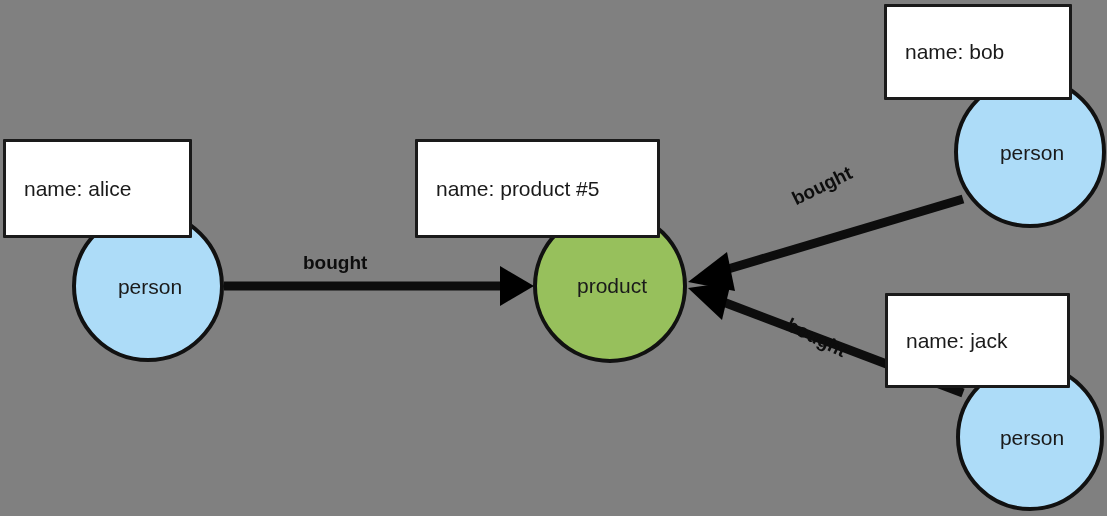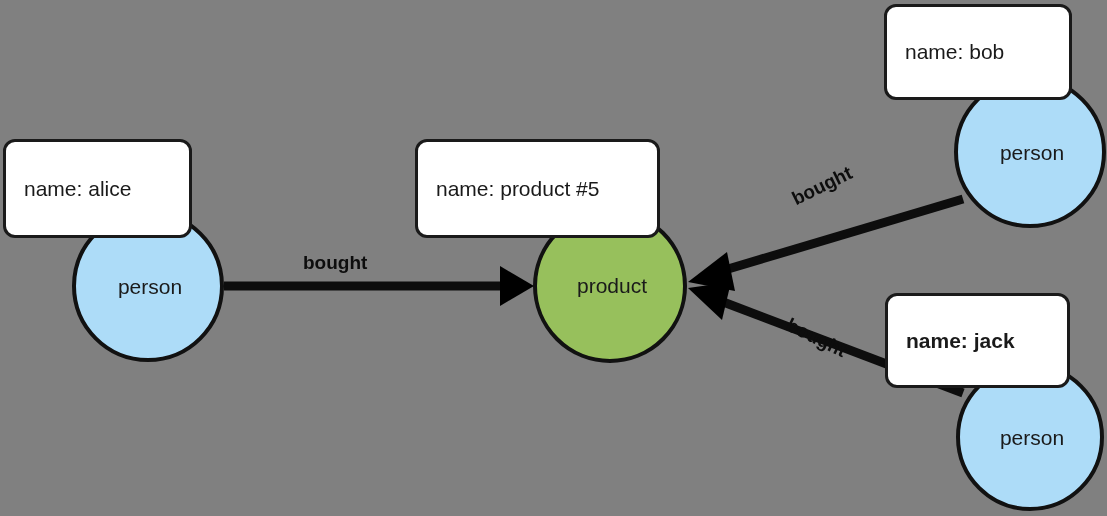--- a/index.html
+++ b/index.html
@@ -27,21 +27,21 @@
   }
   .node-circle-text {
     font-family: "Liberation Sans", sans-serif;
     font-size: 21px;
     fill: #1a1a1a;
   }
   .tooltip-box {
     position: absolute;
     background: #ffffff;
     border: 3px solid #1a1a1a;
-    border-radius: 12px;
+    border-radius: 1px;
     box-sizing: border-box;
     display: flex;
     align-items: center;
     padding-left: 18px;
     font-size: 21px;
     color: #1a1a1a;
     white-space: nowrap;
     font-family: "Liberation Sans", sans-serif;
   }
   .edge-label {
@@ -108,21 +108,21 @@
   </div>
 
   <div class="tooltip-box" style="left:415px; top:139px; width:245px; height:99px;align-items:center;">
     <span>name: product #5</span>
   </div>
 
   <div class="tooltip-box" style="left:884px; top:4px; width:188px; height:96px;">
     <span>name: bob</span>
   </div>
 
-  <div class="tooltip-box" style="left:885px; top:293px; width:185px; height:95px;font-weight:bold;">
+  <div class="tooltip-box" style="left:885px; top:293px; width:185px; height:95px;">
     <span>name: jack</span>
   </div>
 
   <div class="edge-label" style="left:303px; top:252px; transform: rotate(0deg);">bought</div>
 
   <div class="edge-label" style="left:790px; top:175px; transform: rotate(-26deg);">bought</div>
 
   <div class="edge-label" style="left:784px; top:327px; transform: rotate(26deg);">bought</div>
 
 </div>

